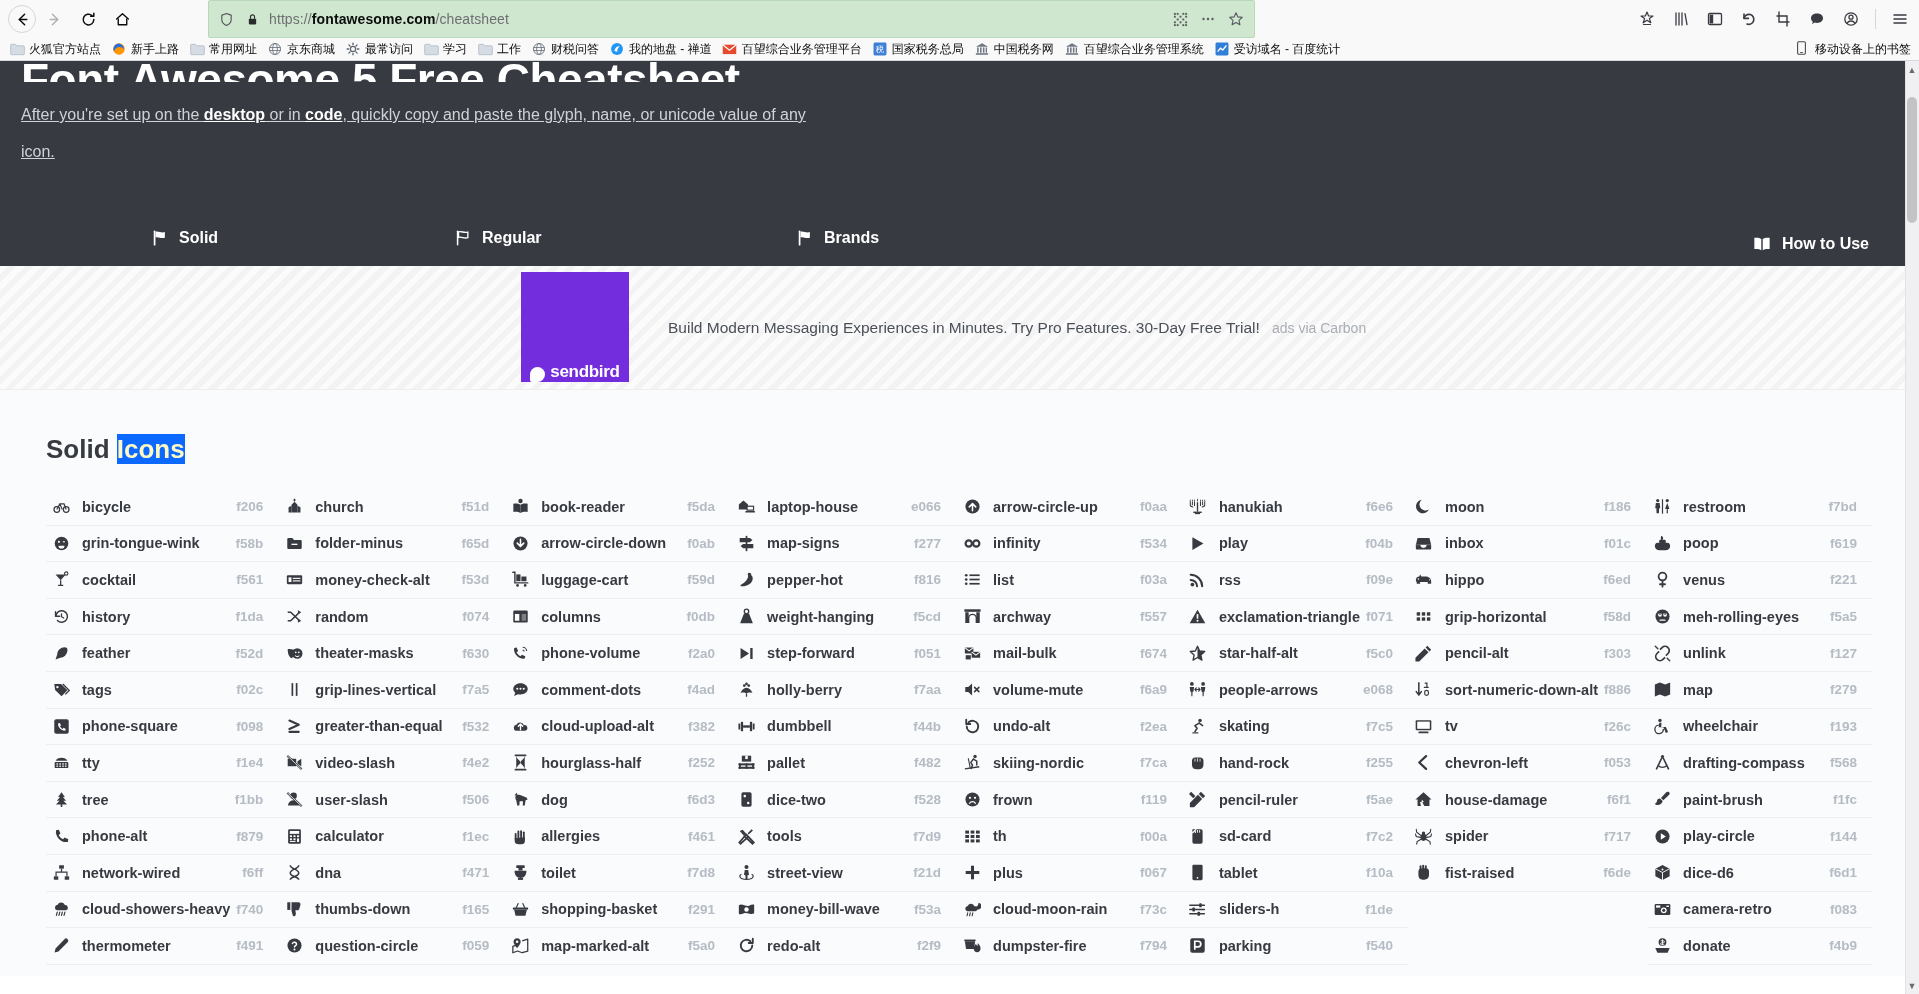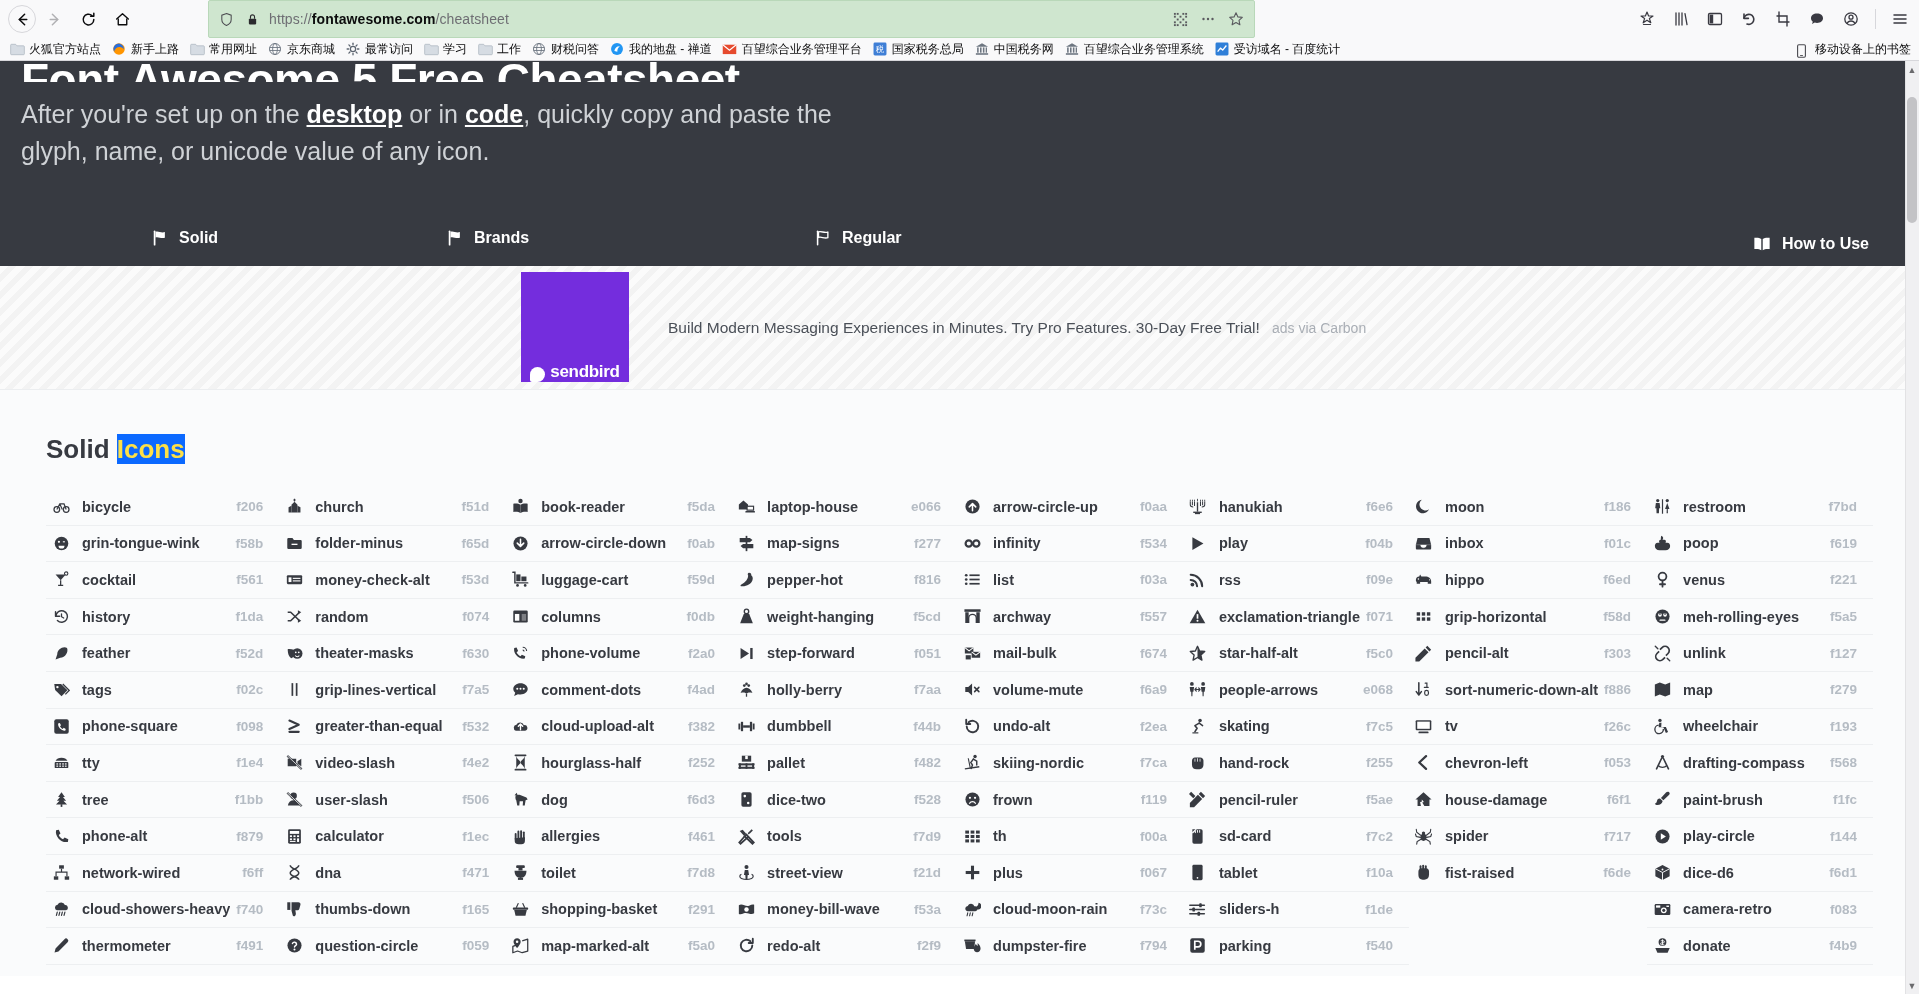--- a/index.html
+++ b/index.html
@@ -111,21 +111,21 @@
   .bm-ico {
     width: 16px; height: 16px;
     display: flex; align-items: center; justify-content: center;
     flex: 0 0 auto;
   }
   .bm-label { font-size: 12px; line-height: 14px; }
   #bm-mobile {
     position: absolute;
     right: 8px;
     display: flex;
-    align-items: flex-end;
+    align-items: flex-start;
     gap: 8px;
     font-size: 12px;
   }
 
   
   #page {
     position: relative;
     width: 1919px;
     height: 934px;
     overflow: hidden;
@@ -142,26 +142,27 @@
     font-size: 46px;
     font-weight: 700;
     color: #fff;
     margin-top: -24px;
     height: 28px;
     overflow: hidden;
     line-height: 52px;
     letter-spacing: -.5px;
   }
   #hero-sub {
-    font-size: 25px;
+    font-size: 16px;
     line-height: 37px;
     color: #cfd2d6;
     max-width: 820px;
     padding-top: 14px;
     font-weight: 400;
+    text-decoration: underline;
   }
   #hero-sub a {
     color: #fff;
     text-decoration: underline;
     font-weight: 600;
   }
   #tabs {
     margin-top: 40px;
     height: 56px;
     display: flex;
@@ -243,21 +244,21 @@
   }
 
   
   #grid-wrap { padding: 44px 46px 0 46px; background: #fafbfc; height: 586px; }
   #grid-title {
     font-size: 26px;
     font-weight: 700;
     color: #373a41;
     margin-bottom: 24px;
   }
-  #grid-title .sel { background: #0b69ff; color: #fde047; }
+  #grid-title .sel { background: #0b69ff; color: #fef9c3; }
   #icon-grid {
     display: grid;
     grid-template-columns: repeat(8, 1fr);
     column-gap: 0;
     font-weight: bold;
   }
   .gcol { display: flex; flex-direction: column; }
   .gcell {
     display: flex;
     align-items: center;
@@ -628,37 +629,37 @@
     <div id="tabs">
       <div class="tab" id="tab-solid">
         <span class="tab-ico">
           <svg width="18" height="18" viewBox="0 0 20 20">
               <path d="M4 2.5 V17.5" stroke="#fff" stroke-width="1.9" stroke-linecap="round"></path>
               <path d="M5 3.2 C8 1.8 11.5 5 15.4 3.4 V9.6 C11.5 11.2 8 8 5 9.4 Z" fill="#fff"></path>
             </svg>
         </span>
         <span>Solid</span>
       </div>
+      <div class="tab" id="tab-regular">
+        <span class="tab-ico">
+          <svg width="18" height="18" viewBox="0 0 20 20">
+              <path d="M4 2.5 V17.5" stroke="#fff" stroke-width="1.7" stroke-linecap="round"></path>
+              <path d="M5 3.2 C8 1.8 11.5 5 15.4 3.4 V9.6 C11.5 11.2 8 8 5 9.4 Z" fill="none" stroke="#fff" stroke-width="1.5" stroke-linejoin="round"></path>
+            </svg>
+        </span>
+        <span>Regular</span>
+      </div>
       <div class="tab" id="tab-brands">
         <span class="tab-ico">
           <svg width="18" height="18" viewBox="0 0 20 20">
               <path d="M4 2.5 V17.5" stroke="#fff" stroke-width="1.9" stroke-linecap="round"></path>
               <path d="M5 3.2 C8 1.8 11.5 5 15.4 3.4 V9.6 C11.5 11.2 8 8 5 9.4 Z" fill="#fff"></path>
             </svg>
         </span>
         <span>Brands</span>
-      </div>
-      <div class="tab" id="tab-regular">
-        <span class="tab-ico">
-          <svg width="18" height="18" viewBox="0 0 20 20">
-              <path d="M4 2.5 V17.5" stroke="#fff" stroke-width="1.7" stroke-linecap="round"></path>
-              <path d="M5 3.2 C8 1.8 11.5 5 15.4 3.4 V9.6 C11.5 11.2 8 8 5 9.4 Z" fill="none" stroke="#fff" stroke-width="1.5" stroke-linejoin="round"></path>
-            </svg>
-        </span>
-        <span>Regular</span>
       </div>
 
       <div id="tabs-right">
         <div class="tab">
           <span class="tab-ico">
             <svg width="20" height="18" viewBox="0 0 22 18">
                 <path d="M10.2 3.4 C8.2 2.1 5.6 1.8 2.6 2.2 V14.6 C5.6 14.2 8.2 14.5 10.2 15.8 Z" fill="#fff"></path>
                 <path d="M11.8 3.4 C13.8 2.1 16.4 1.8 19.4 2.2 V14.6 C16.4 14.2 13.8 14.5 11.8 15.8 Z" fill="#fff"></path>
               </svg>
           </span>

